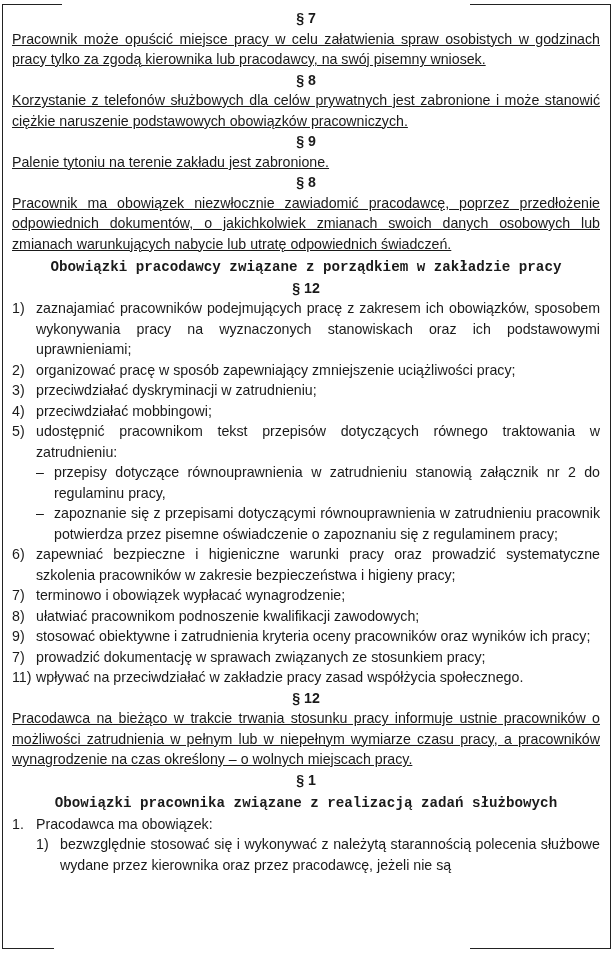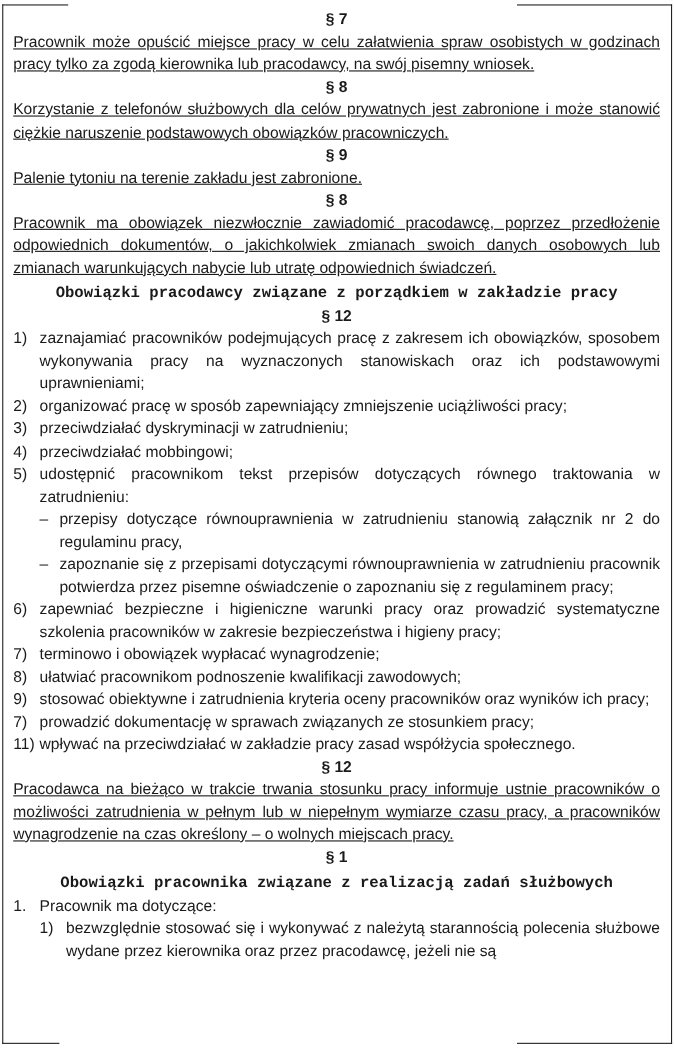--- a/index.html
+++ b/index.html
@@ -104,19 +104,19 @@
     <span class="txt">wpływać na przeciwdziałać w zakładzie pracy zasad współżycia społecznego.</span>
   </div>
 
   <div class="para">§ 12</div>
   <p>Pracodawca na bieżąco w trakcie trwania stosunku pracy informuje ustnie pracowników o możliwości zatrudnienia w pełnym lub w niepełnym wymiarze czasu pracy, a pracowników wynagrodzenie na czas określony – o wolnych miejscach pracy.</p>
   <div class="para">§ 1</div>
 
   <div class="heading">Obowiązki pracownika związane z realizacją zadań służbowych</div>
   <div class="sub">
     <span class="num">1.</span>
-    <span class="txt">Pracownik ma dotyczące:</span>
+    <span class="txt">Pracodawca ma obowiązek:</span>
   </div>
   <div class="subsub">
     <span class="num">1)</span>
     <span class="txt">bezwzględnie stosować się i wykonywać z należytą starannością polecenia służbowe wydane przez kierownika oraz przez pracodawcę, jeżeli nie są</span>
   </div>
 </div>
 
 </body></html>

